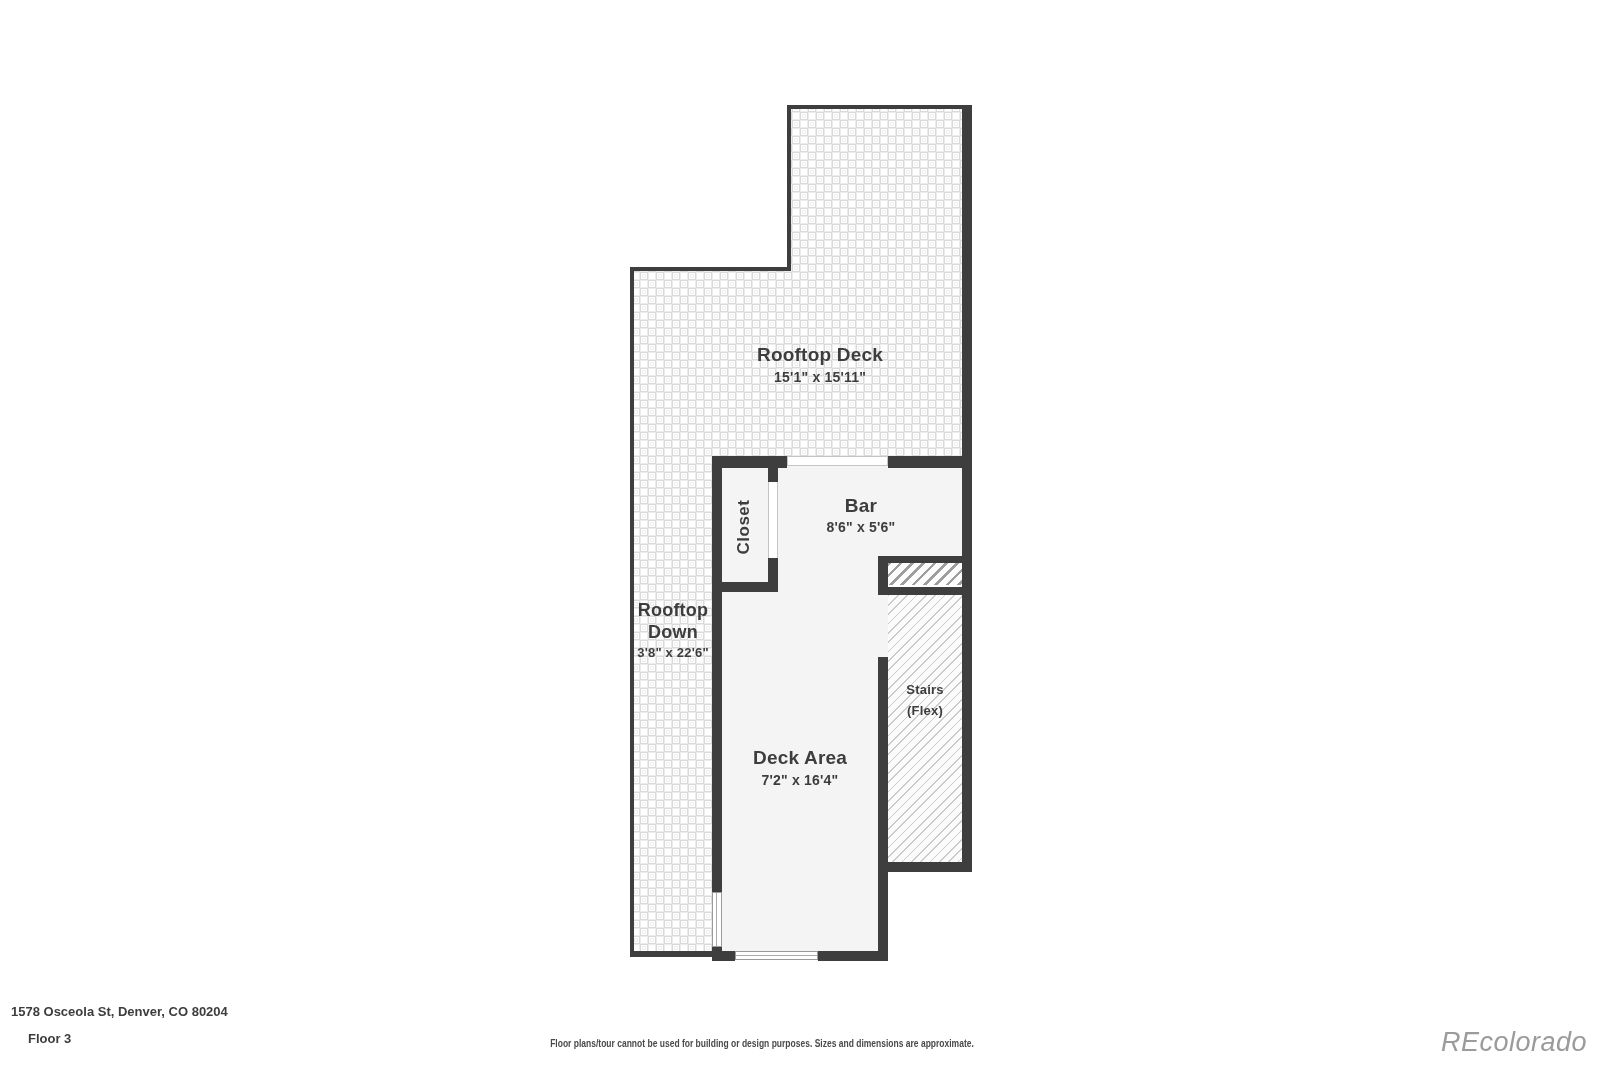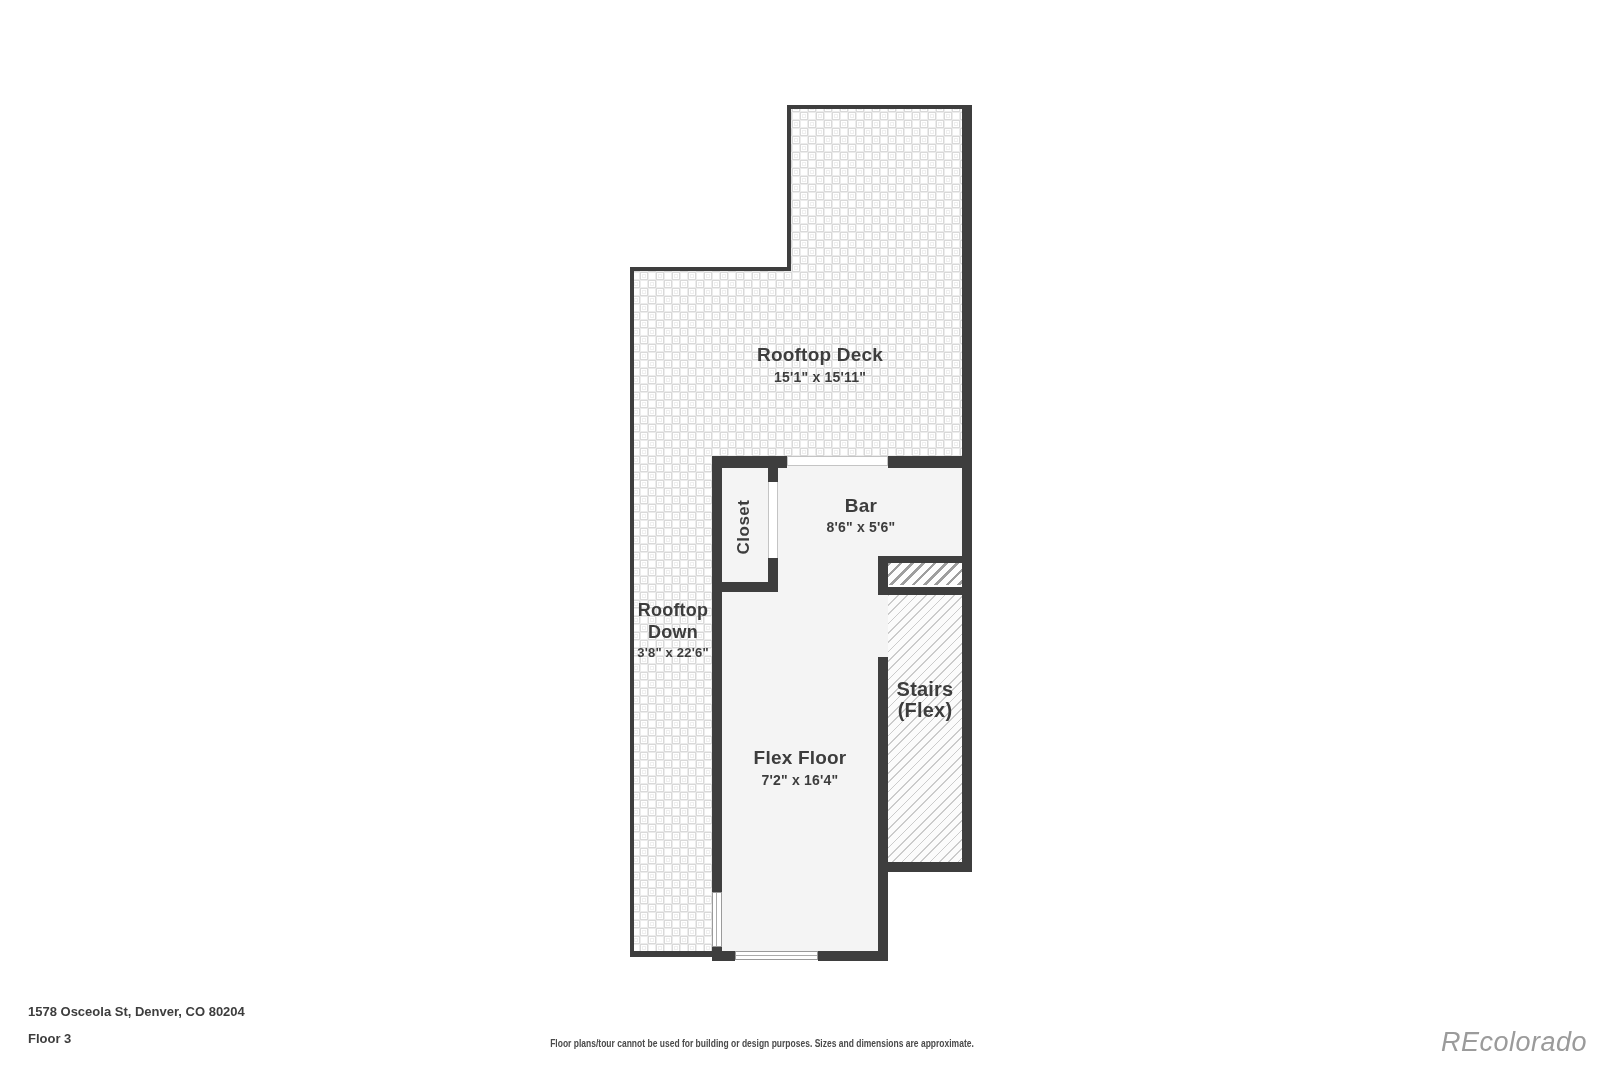--- a/index.html
+++ b/index.html
@@ -30,26 +30,26 @@
   .door-h{position:absolute;background:#fff;border:1px solid var(--door-frame);}
   .door-gap-v{position:absolute;background:#fff;border-left:1px solid var(--door-frame);border-right:1px solid var(--door-frame);}
   .window-v{position:absolute;background:#fff;border:1px solid var(--window-frame);
     background-image:linear-gradient(90deg,transparent 0 3px,#ababab 3px 4px,transparent 4px);}
   .window-h{position:absolute;background:#fff;border:1px solid var(--window-frame);
     background-image:linear-gradient(transparent 0 3px,#ababab 3px 4px,transparent 4px);}
   .label{position:absolute;color:var(--text);font-weight:bold;text-align:center;
     transform:translateX(-50%);letter-spacing:.2px;z-index:5;white-space:nowrap;}
   .room-name{font-size:19px;line-height:23px;}
   .room-name-sm{font-size:18px;line-height:22px;text-align:center;}
-  .room-name-xs{font-size:20px;line-height:21px;}
+  .room-name-xs{font-size:13px;line-height:21px;}
   .room-dims{font-size:14px;line-height:16px;margin-top:3px;}
   .room-dims-sm{font-size:13px;line-height:15px;margin-top:2px;}
   .label-closet{position:absolute;left:744px;top:527px;transform:translate(-50%,-50%) rotate(-90deg);
     color:var(--text);font-weight:bold;font-size:17px;letter-spacing:.5px;z-index:5;white-space:nowrap;}
-  .footer-address{position:absolute;left:28px;top:1004px;font-size:13px;font-weight:bold;color:var(--text);}
+  .footer-address{position:absolute;left:11px;top:1004px;font-size:13px;font-weight:bold;color:var(--text);}
   .footer-floor{position:absolute;left:28px;top:1031px;font-size:13px;font-weight:bold;color:var(--text);}
   .footer-disclaimer{position:absolute;left:762px;top:1038px;font-size:10px;font-weight:bold;color:#4a4a4a;
     transform:translateX(-50%) scaleX(.85);white-space:nowrap;}
   .watermark{position:absolute;left:1441px;top:1027px;font-size:27px;font-weight:400;
     color:var(--logo);letter-spacing:.5px;white-space:nowrap;font-style:italic;}
 </style>
 </head>
 <body>
 
 <div class="page">
@@ -121,21 +121,21 @@
     </div>
 
     <div class="label-closet">Closet</div>
 
     <div class="label" style="left:925px;top:679px">
       <div class="room-name-xs">Stairs</div>
       <div class="room-name-xs">(Flex)</div>
     </div>
 
     <div class="label" style="left:800px;top:746px">
-      <div class="room-name">Flex Floor</div>
+      <div class="room-name">Deck Area</div>
       <div class="room-dims">7'2" x 16'4"</div>
     </div>
   </div>
 
   <div class="footer-address">1578 Osceola St, Denver, CO 80204</div>
   <div class="footer-floor">Floor 3</div>
   <div class="footer-disclaimer">Floor plans/tour cannot be used for building or design purposes. Sizes and dimensions are approximate.</div>
   <div class="watermark">REcolorado</div>
 </div>
 

